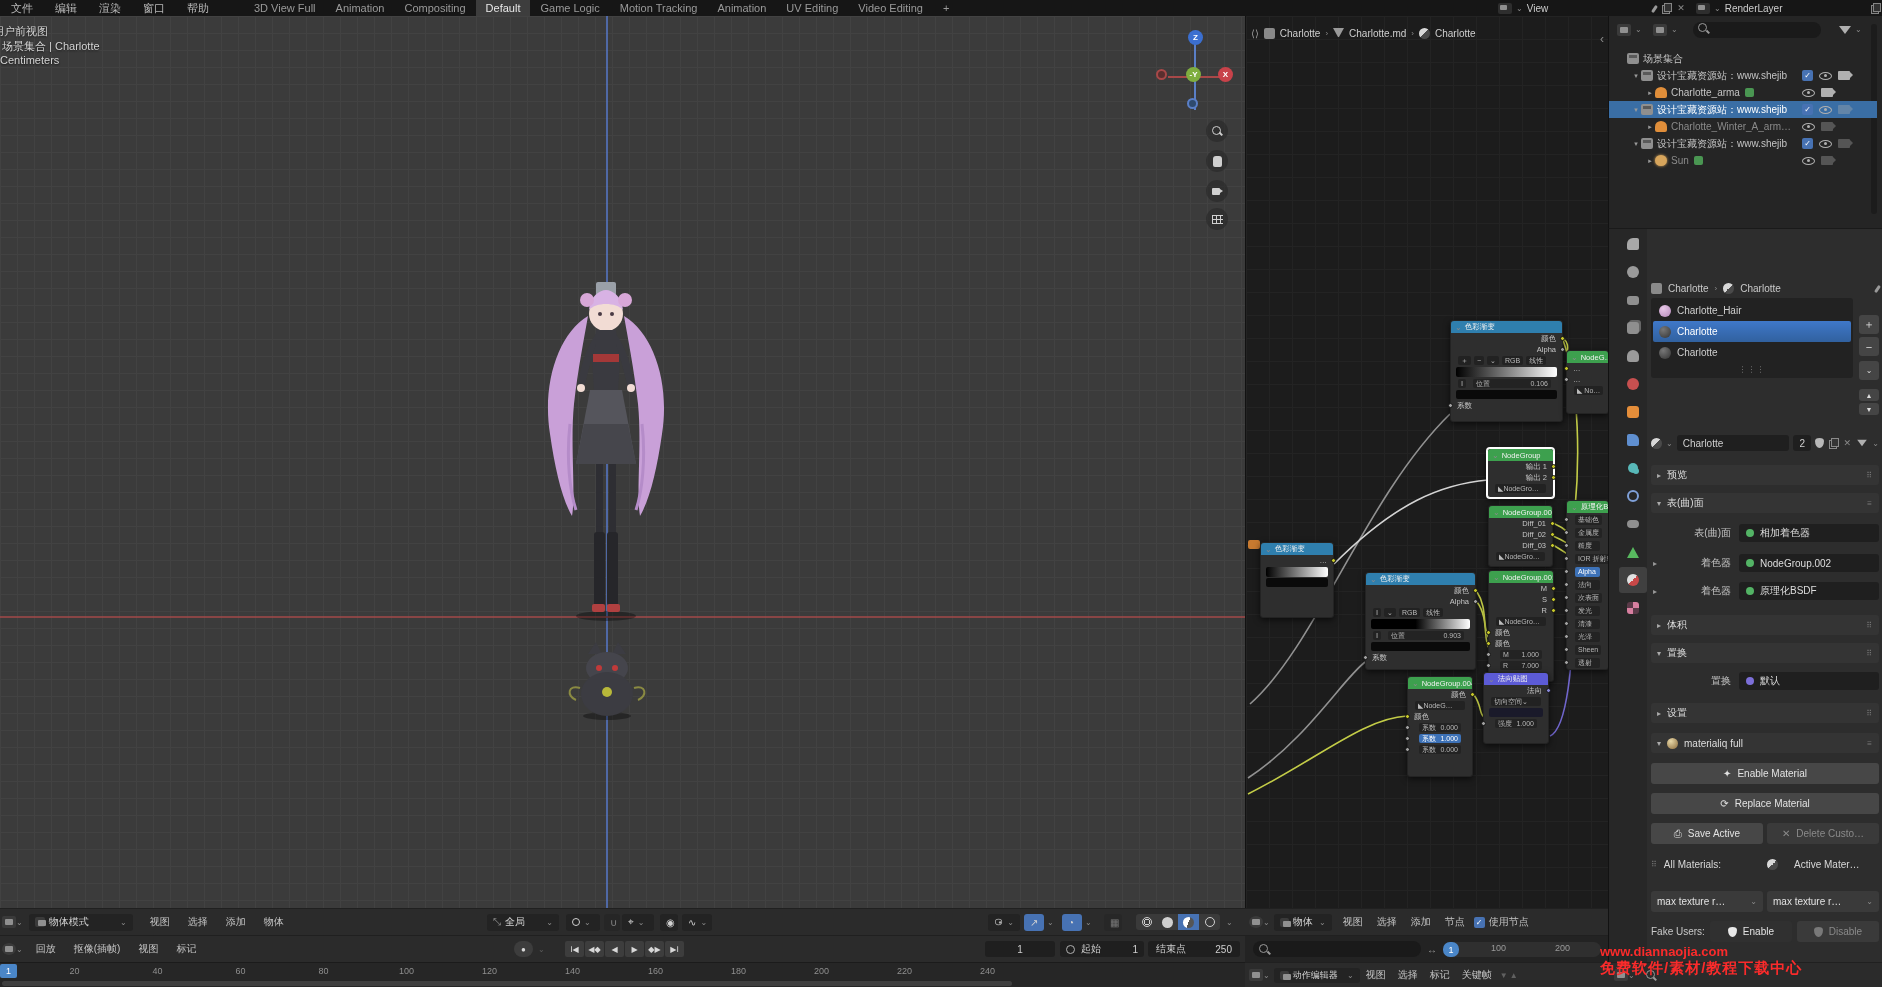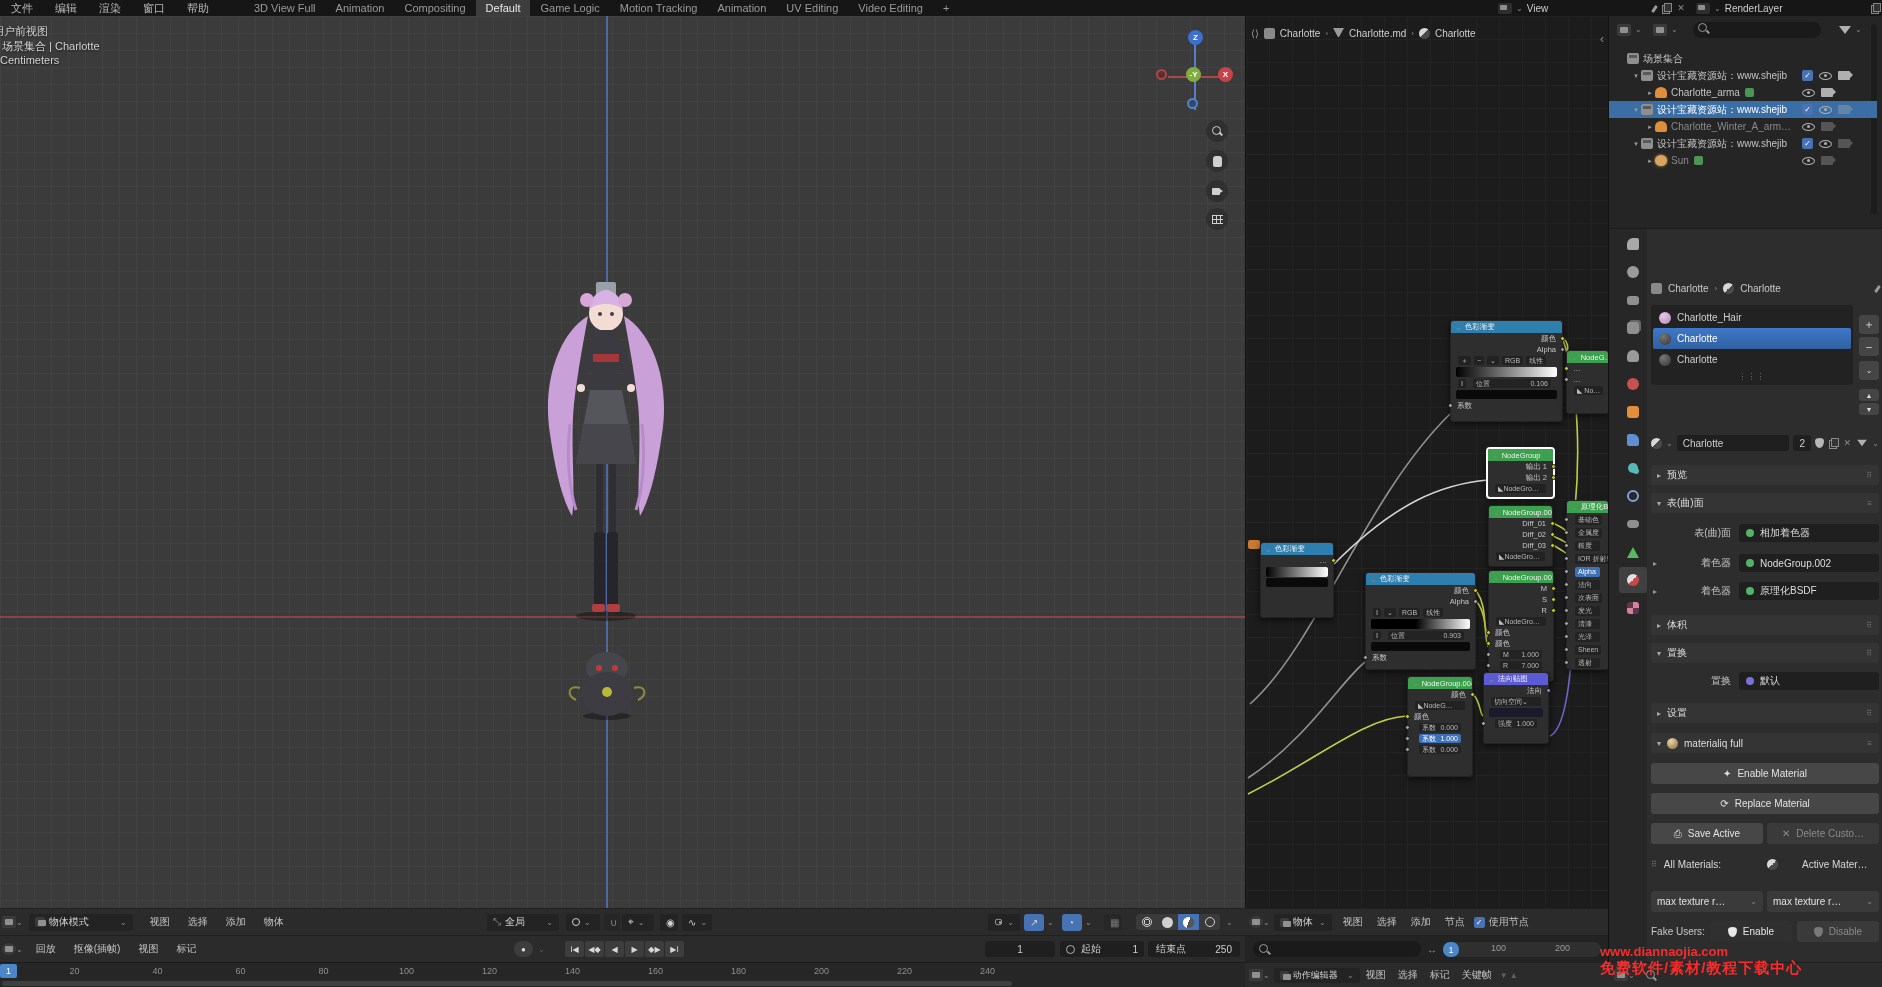--- a/index.html
+++ b/index.html
@@ -953,21 +953,21 @@
 
   <div class="prow" style="top:50px;height:18px;gap:6px">
     <span class="ci"></span>
       <span>Charlotte</span>
     <span class="chev">›</span>
     <span class="ci mat"></span>
       <span>Charlotte</span>
     <span class="i-pin" style="margin-left:auto"></span>
   </div>
 
-  <div class="prow" style="top:76px;height:80px;background:#222;border-radius:3px;width:202px;display:block;padding:2px">
+  <div class="prow" style="top:69px;height:80px;background:#222;border-radius:3px;width:202px;display:block;padding:2px">
     <div>
 
         <div class="slot-row">
           <span class="msphere pink"></span>
           <span>Charlotte_Hair</span>
         </div>
 
         <div class="slot-row sel">
           <span class="msphere dark"></span>
           <span>Charlotte</span>
@@ -1082,21 +1082,21 @@
     <span class="wbtn dim" style="flex:1">
         <span>✕</span>
         <span>Delete Custo…</span>
       </span>
   </div>
   <div class="prow" style="top:630px;gap:4px;color:#d8d8d8">
     <span style="flex:1;display:flex;gap:6px;align-items:center">
         <span class="grip" style="margin:0">⠿</span>
         <span>All Materials:</span>
       </span>
-    <span style="flex:1;display:flex;gap:24px;">
+    <span style="flex:1;display:flex;gap:16px;">
         <span class="ci mat"></span>
         <span>Active Mater…</span>
       </span>
   </div>
   <div class="prow" style="top:662px;gap:4px">
     <span class="wbtn" style="flex:1;justify-content:space-between;padding:0 6px;background:#3a3a3a">
         <span>max texture r…</span>
         <span class="chev">⌄</span>
       </span>
     <span class="wbtn" style="flex:1;justify-content:space-between;padding:0 6px;background:#3a3a3a">

